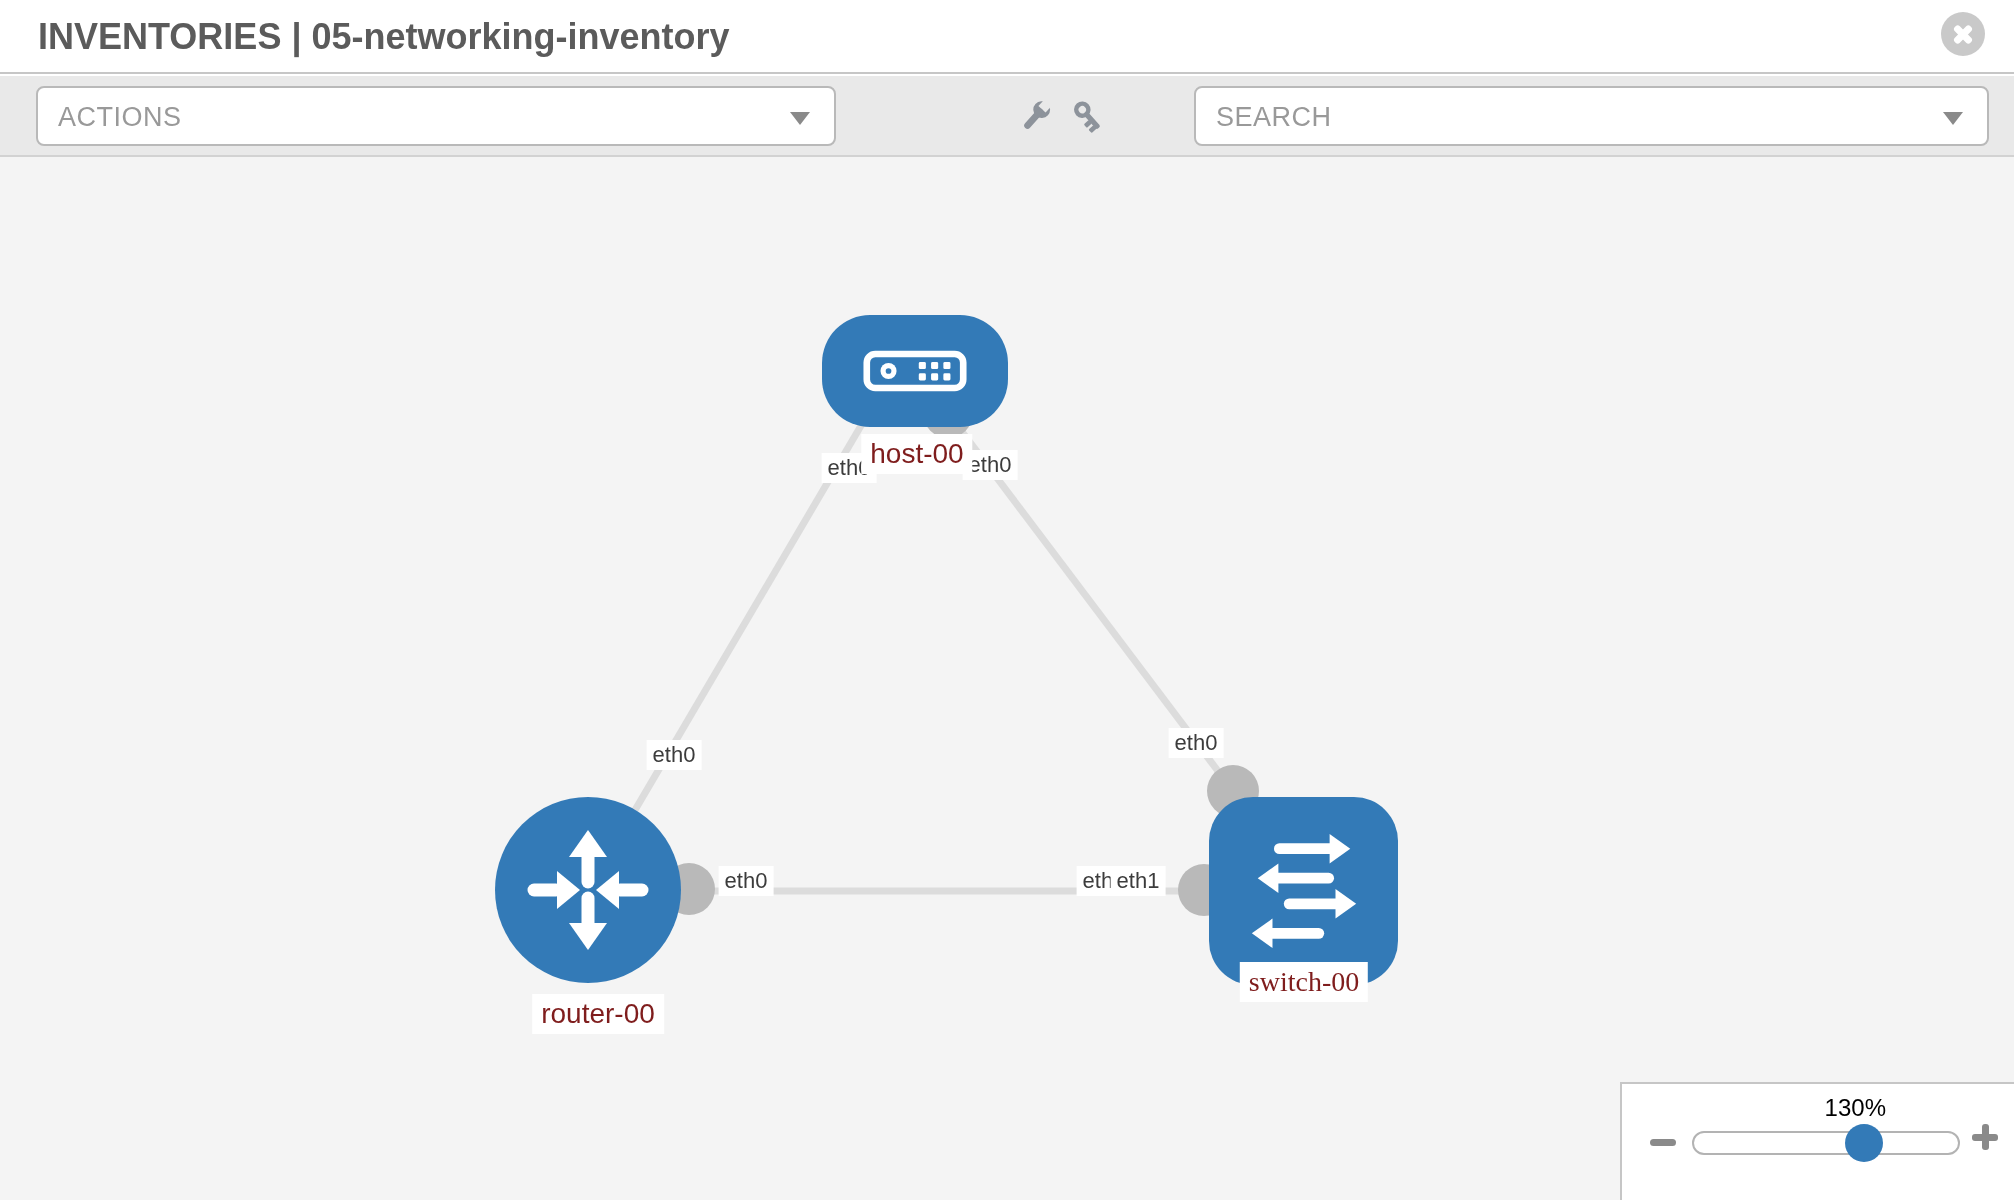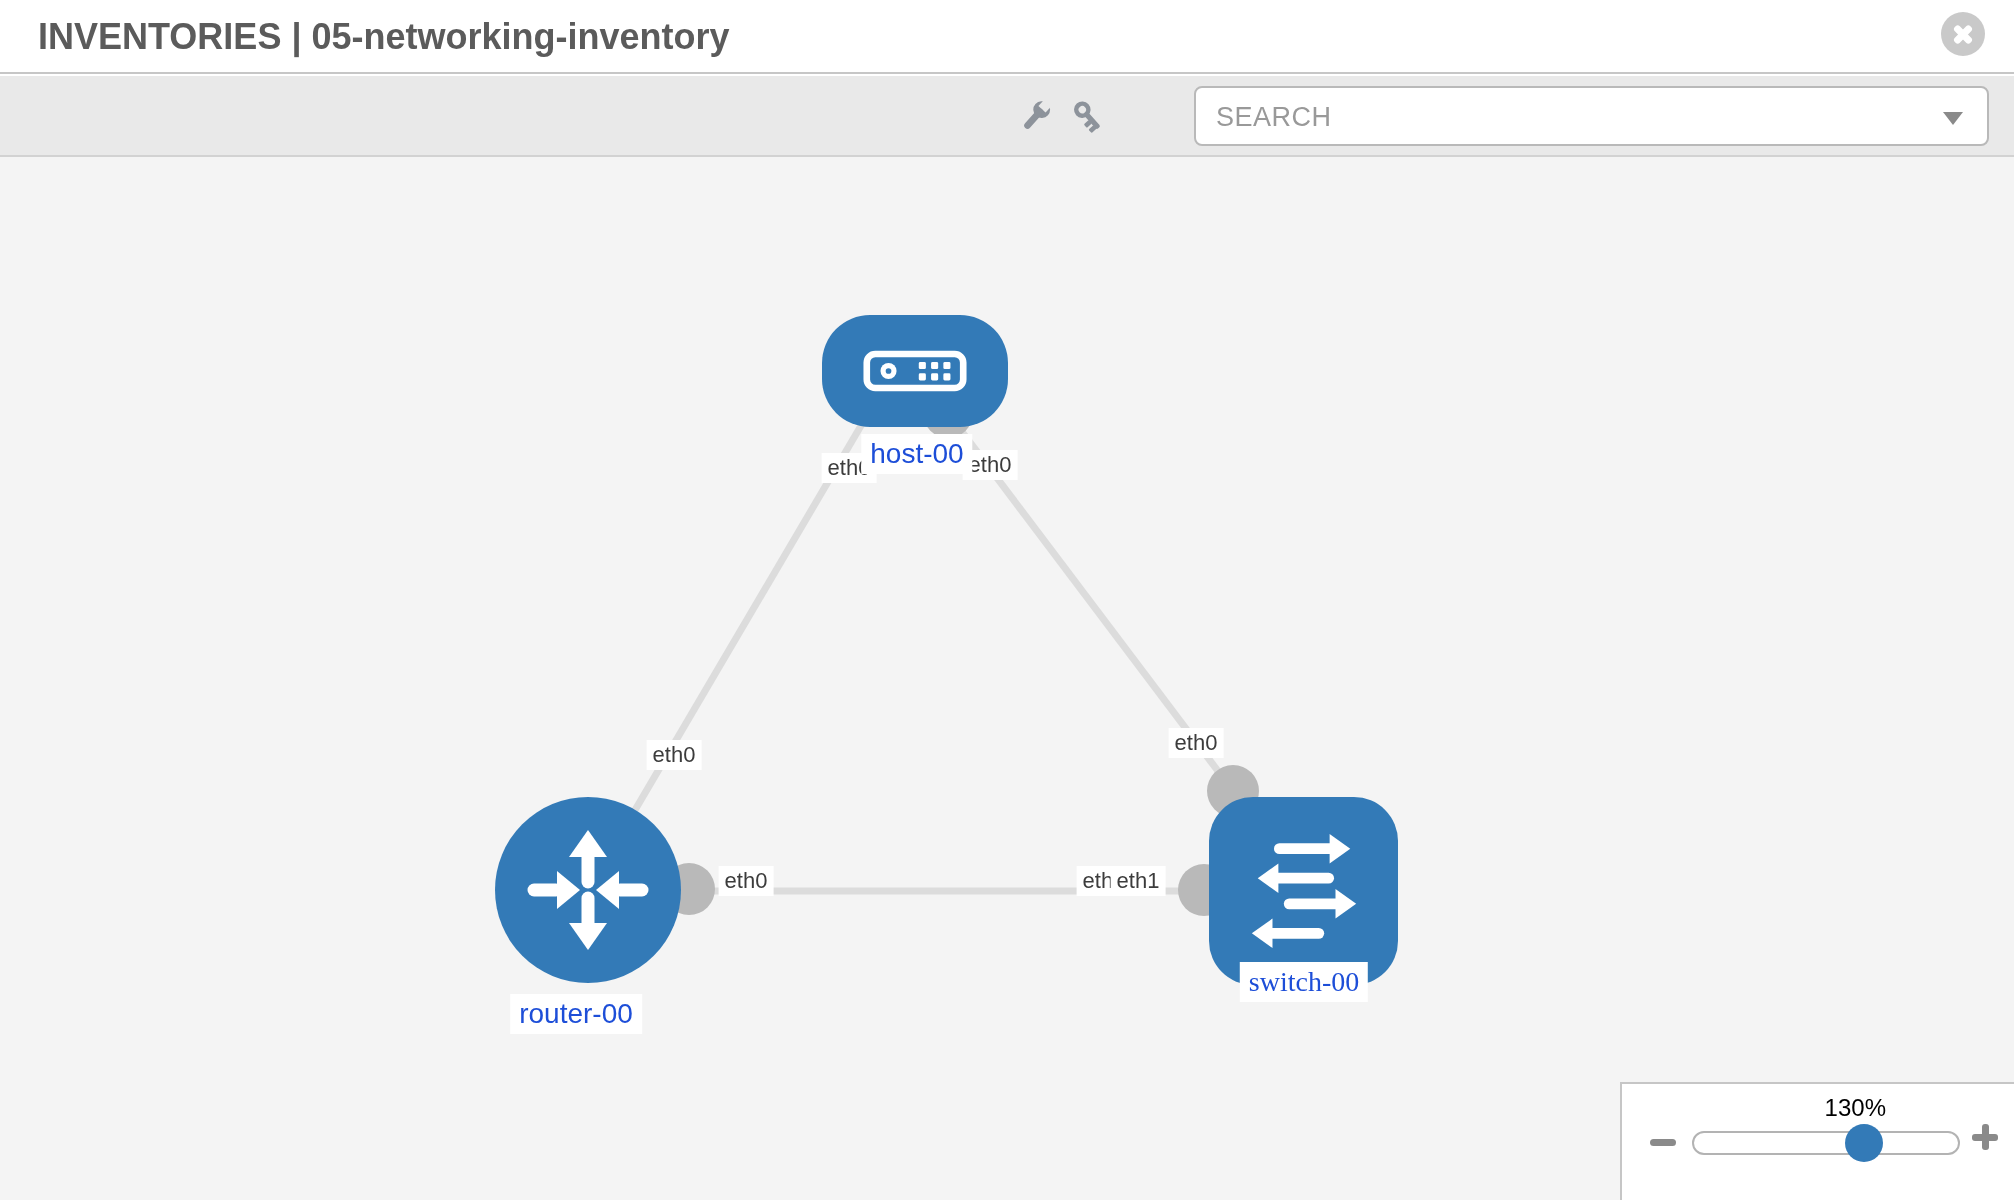--- a/index.html
+++ b/index.html
@@ -42,23 +42,23 @@
     background: #f4f4f4; overflow: hidden; }
   .links-svg { position: absolute; left: 0; top: 0; }
 
   .node { position: absolute; background: #337ab7; display: flex;
     align-items: center; justify-content: center; cursor: pointer; }
   #node-host   { left: 822px; top: 158px; width: 186px; height: 112px; border-radius: 48px; }
   #node-router { left: 495px; top: 640px; width: 186px; height: 186px; border-radius: 50%; }
   #node-switch { left: 1209px; top: 640px; width: 189px; height: 188px; border-radius: 44px; }
 
   .node-label { position: absolute; transform: translateX(-50%); background: #fff;
-    color: #1d4ed8; font-size: 28px; padding: 4px 9px; white-space: nowrap; }
+    color: #7f1d1d; font-size: 28px; padding: 4px 9px; white-space: nowrap; }
   #label-host   { left: 917px; top: 277px; }
-  #label-router { left: 576px; top: 837px; }
+  #label-router { left: 598px; top: 837px; }
   #label-switch { left: 1304px; top: 805px; font-family: Liberation Serif, serif; }
 
   .if-label { position: absolute; transform: translateX(-50%); background: #fff;
     color: #3c3c3c; font-size: 22px; padding: 2px 6px; white-space: nowrap; }
   #if-host-left    { left: 849px;  top: 296px; }
   #if-host-right   { left: 990px;  top: 293px; }
   #if-link-hr      { left: 674px;  top: 583px; }
   #if-link-hs      { left: 1196px; top: 571px; }
   #if-router-right { left: 746px;  top: 709px; }
   #if-switch-under { left: 1104px; top: 709px; }
@@ -87,20 +87,24 @@
 <div id="app">
 
   <div class="header">
     <div class="page-title">INVENTORIES | 05-networking-inventory</div>
     <div class="close-btn">
       <span class="close-x"></span>
     </div>
   </div>
 
   <div class="toolbar">
+    <div class="select-box" id="actions-box">
+      <span class="sel-label">ACTIONS</span>
+      <span class="caret"></span>
+    </div>
 
     <div class="tool-icon-btn" id="wrench-btn">
       <svg width="36" height="36" viewBox="0 0 36 36">
         <defs>
           <mask id="wrenchMask">
             <rect x="-8" y="-8" width="52" height="52" fill="#fff"></rect>
             <rect x="13.2" y="-5" width="9.6" height="14" fill="#000"></rect>
           </mask>
         </defs>
         <g transform="rotate(42 18 18)" fill="#8d939b">

